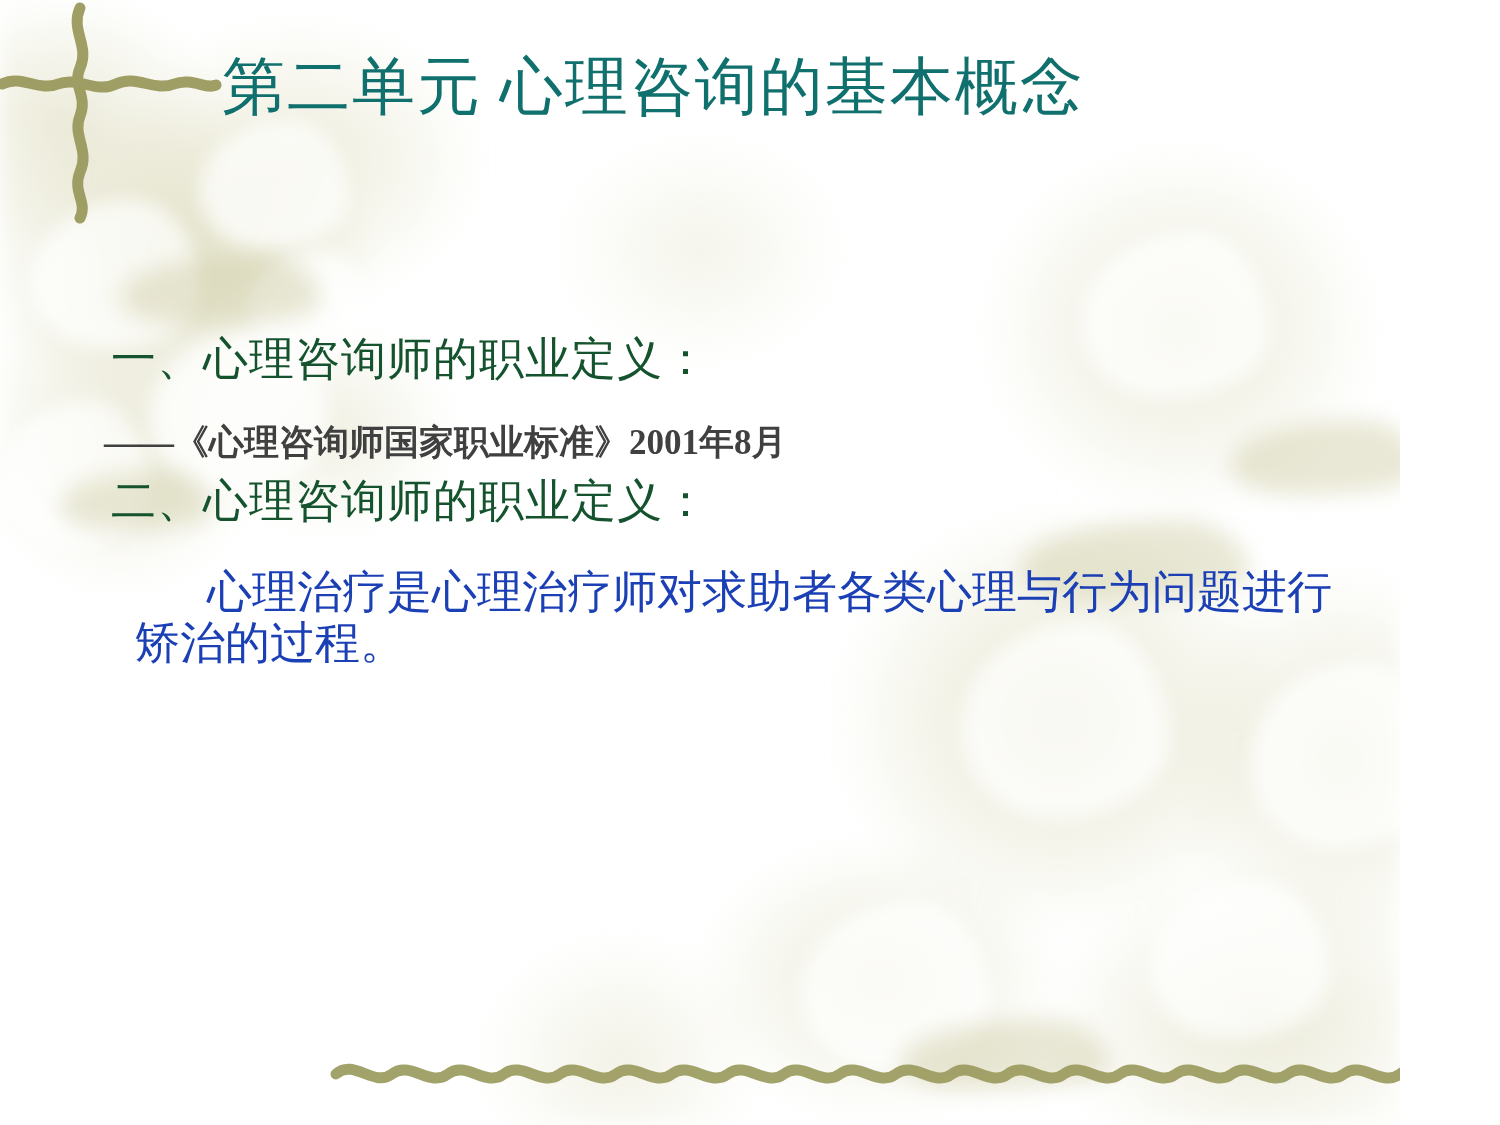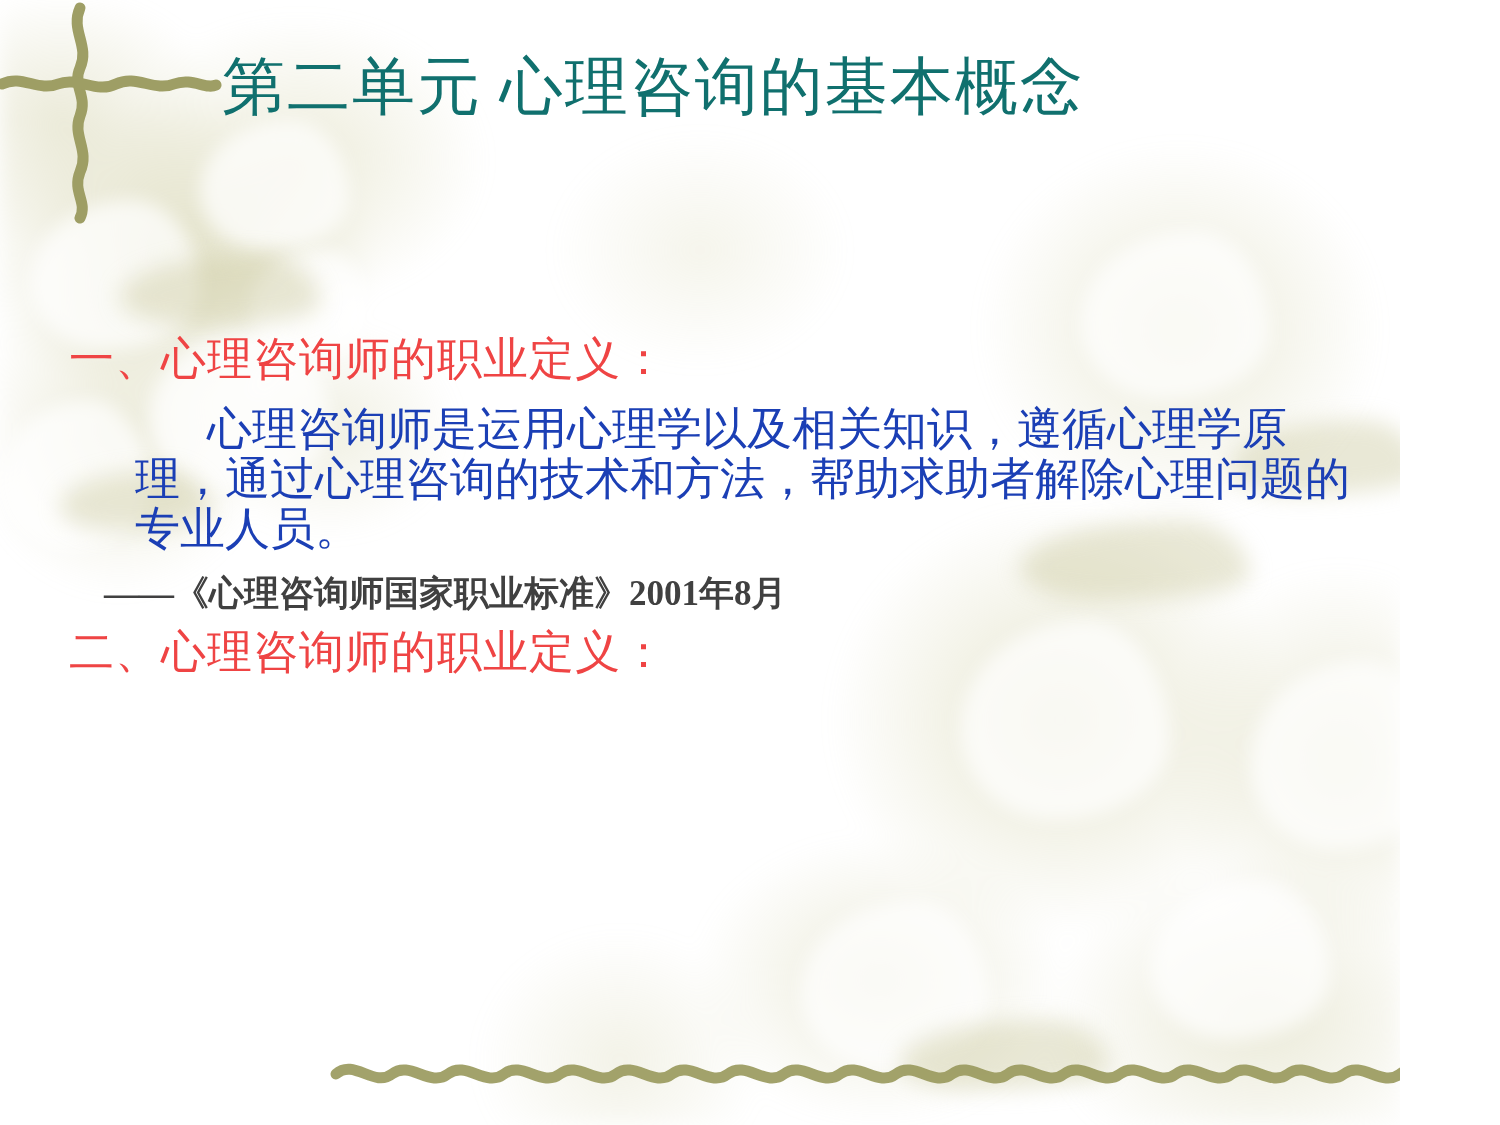--- a/index.html
+++ b/index.html
@@ -76,24 +76,24 @@
   }
 
   .content {
     position: absolute;
     left: 0;
     top: 336px;
     width: 1500px;
   }
 
   .heading {
-    color: #ef4444;
+    color: #14532d;
     font-size: 45px;
     line-height: 1.06;
-    padding-left: 69px;
+    padding-left: 111px;
     letter-spacing: 1px;
     white-space: nowrap;
   }
 
   .para {
     color: #1b3fb5;
     font-size: 45px;
     line-height: 1.12;
     padding-left: 135px;
     padding-right: 150px;
@@ -193,34 +193,34 @@
   </div>
 
   <div class="slide-title">第二单元 心理咨询的基本概念</div>
 
   <div class="content">
 
     <div class="heading">一、心理咨询师的职业定义：</div>
 
     <div class="gap-a"></div>
 
-    <div class="para"><span class="indent"></span><span>心理咨询师是运用心理学以及相关知识，遵循心理学原理，通过心理咨询的技术和方法，帮助求助者解除心理问题的专业人员。</span></div>
 
     <div class="gap-b"></div>
 
     <div class="citation">——《心理咨询师国家职业标准》2001年8月</div>
 
     <div class="gap-c"></div>
 
     <div class="heading">二、心理咨询师的职业定义：</div>
 
     <div class="gap-d"></div>
 
 
     <div class="gap-e"></div>
 
 
     <div class="gap-f"></div>
 
+    <div class="para"><span class="indent"></span><span>心理治疗是心理治疗师对求助者各类心理与行为问题进行矫治的过程。</span></div>
 
   </div>
 
 </div>
 
 </body></html>

